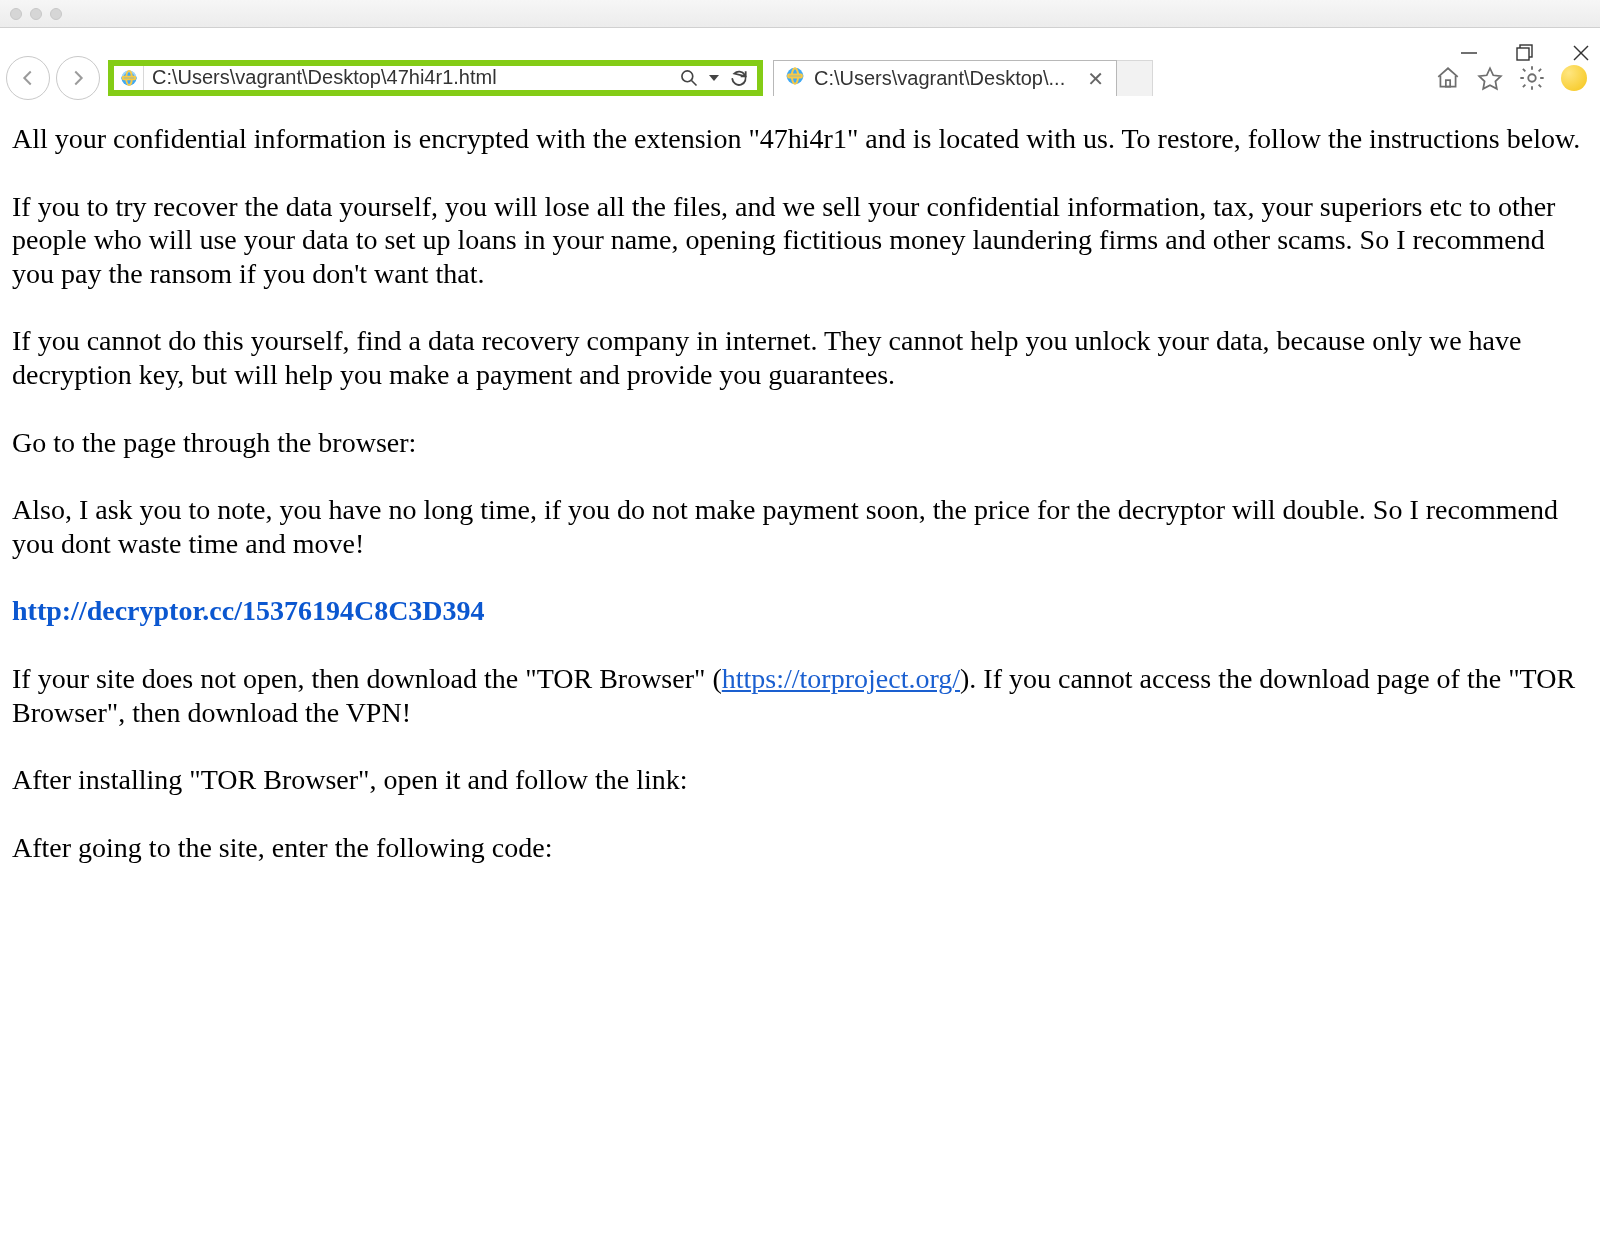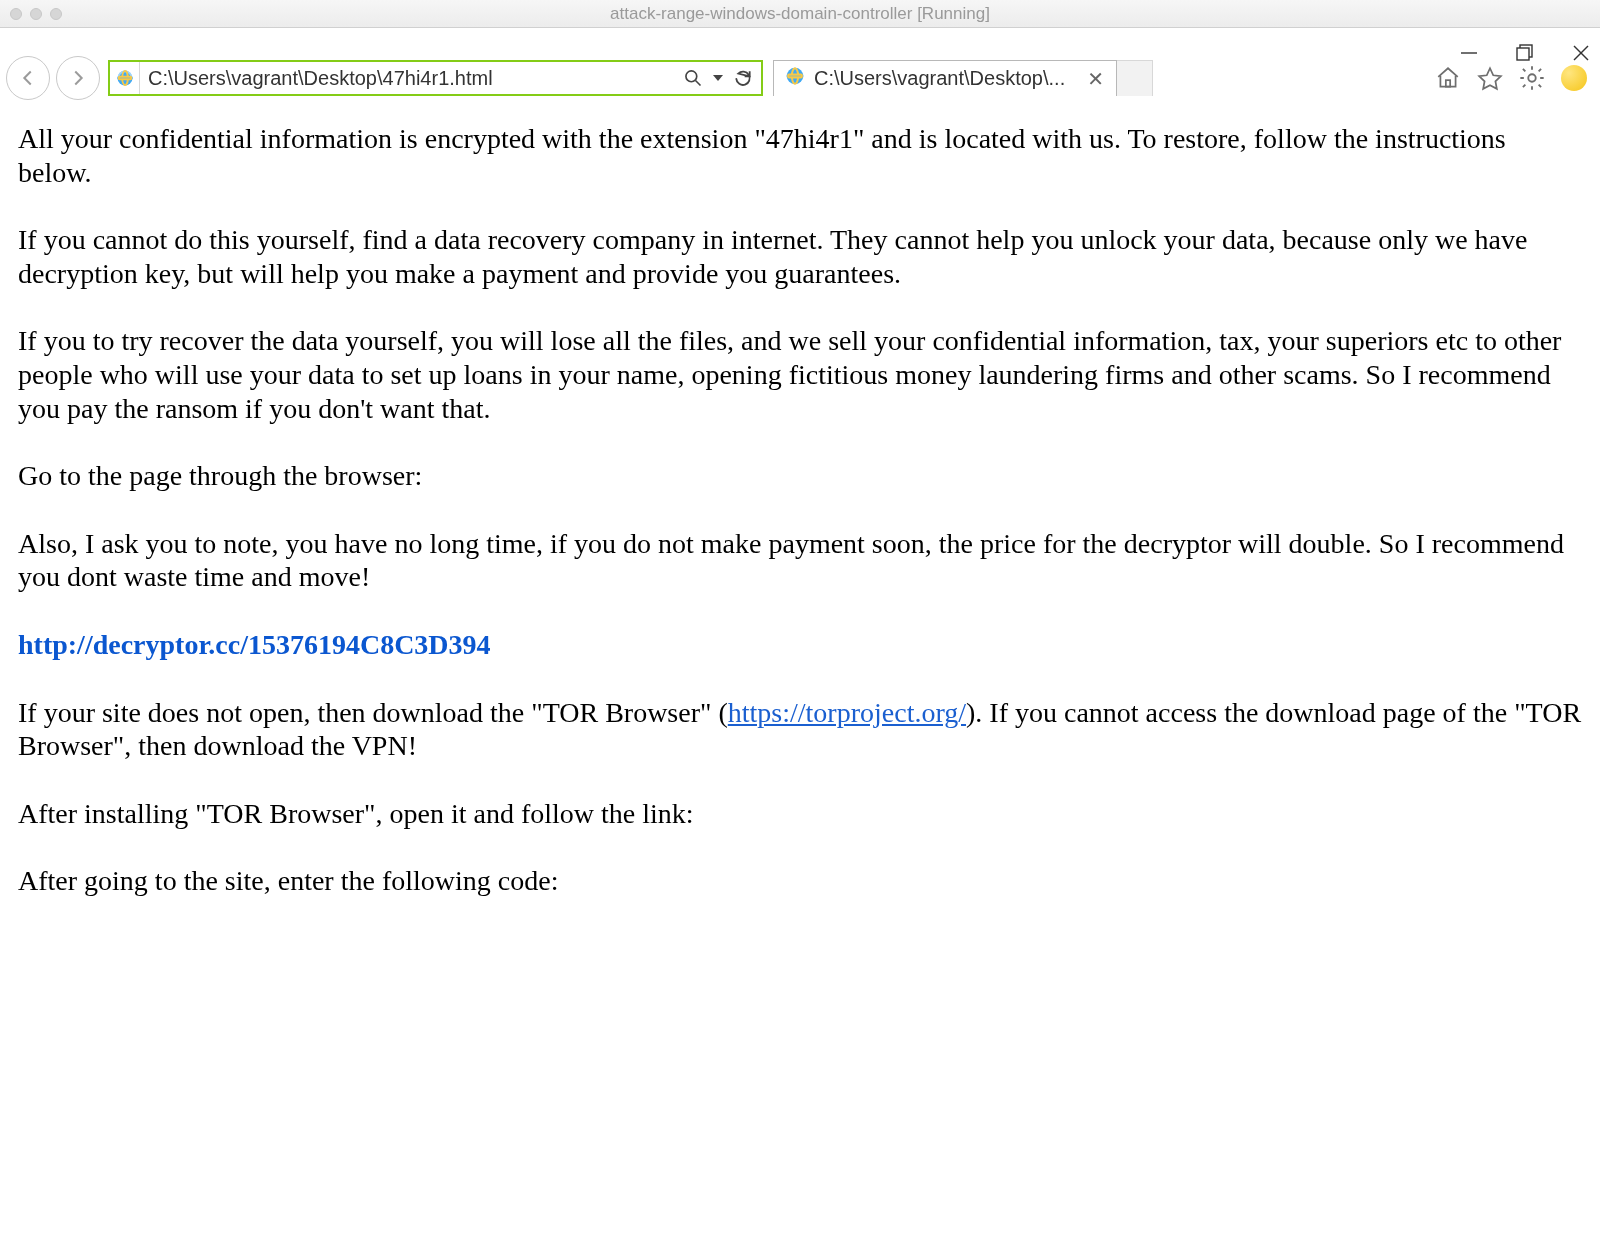--- a/index.html
+++ b/index.html
@@ -33,23 +33,22 @@
     .navbtn {
       width: 44px; height: 44px; border-radius: 50%; border: 1.5px solid #c9c9c9;
       display: flex; align-items: center; justify-content: center; color: #9b9b9b; cursor: pointer;
       background: #fff;
     }
     .navbtn svg { width: 22px; height: 22px; }
     
     .addr-wrap {
       flex: 0 0 655px;
       height: 36px;
-      border: 2px solid #84cc16;
-      display: flex;
-      align-items: center;
+      border: 6px solid #84cc16;
+      display: flex;
       margin-left: 6px;
       background: #fff;
     }
     .addr-icon { width: 30px; display: flex; align-items: center; justify-content: center; border-right: 1px solid #d8d8d8; height: 100%; }
     .addr-text { flex: 1; padding: 0 8px; font-size: 20px; color: #333; font-family: 'Segoe UI', Arial, sans-serif; white-space: nowrap; overflow: hidden; }
     .addr-tools { display: flex; align-items: center; padding: 0 8px; gap: 10px; color: #555; }
     .addr-tool { cursor: pointer; display: flex; align-items: center; }
     
     .tabs { display: flex; margin-left: 8px; align-items: stretch; height: 36px; }
     .tab {
@@ -68,41 +67,40 @@
       display: flex;
       align-items: center;
       gap: 14px;
       padding-right: 4px;
       color: #6e6e6e;
     }
     .toolbar-right .ticon { width: 28px; height: 28px; cursor: pointer; display: flex; align-items: center; justify-content: center;}
     .smiley { width: 26px; height: 26px; border-radius: 50%; background: radial-gradient(circle at 30% 30%, #ffe680, #f5c518); position: relative; overflow:hidden; border-right: 0; }
     
     .content {
-      padding: 14px 18px;
+      padding: 14px 12px;
       font-family: "Times New Roman", Times, serif;
       font-size: 28px;
       line-height: 1.2;
       color: #000;
     }
     .content p { margin-bottom: 34px; }
     .link-blue { color: #0b57d0; font-weight: bold; }
     .link-inline { color: #1a5fd0; text-decoration: underline; text-align: right; }
     .link-black { color: #000; text-decoration: underline; font-weight: bold; }
   </style>
 </head>
 <body>
 
 <div class="mac-titlebar">
   <div class="traffic-lights">
     <div class="traffic-light"></div>
     <div class="traffic-light"></div>
     <div class="traffic-light"></div>
   </div>
-  <div class="mac-title">attack-range-windows-domain-controller [Running]</div>
 </div>
 
 <div class="ie-chrome">
 
   <div class="win-controls">
     <div class="win-ctl">
       <svg viewBox="0 0 18 18" stroke="#333" stroke-width="1.4">
           <line x1="1" y1="9" x2="17" y2="9"></line>
         </svg>
     </div>
@@ -200,22 +198,22 @@
           </svg>
       </div>
       <div class="ticon">
         <div class="smiley"></div>
       </div>
     </div>
   </div>
 
   <div class="content">
     <p>All your confidential information is encrypted with the extension "47hi4r1" and is located with us. To restore, follow the instructions below.</p>
+    <p>If you to try recover the data yourself, you will lose all the files, and we sell your confidential information, tax, your superiors etc to other people who will use your data to set up loans in your name, opening fictitious money laundering firms and other scams. So I recommend you pay the ransom if you don't want that.</p>
     <p>If you cannot do this yourself, find a data recovery company in internet. They cannot help you unlock your data, because only we have decryption key, but will help you make a payment and provide you guarantees.</p>
-    <p>If you to try recover the data yourself, you will lose all the files, and we sell your confidential information, tax, your superiors etc to other people who will use your data to set up loans in your name, opening fictitious money laundering firms and other scams. So I recommend you pay the ransom if you don't want that.</p>
     <p>Go to the page through the browser:</p>
     <p>Also, I ask you to note, you have no long time, if you do not make payment soon, the price for the decryptor will double. So I recommend you dont waste time and move!</p>
     <p>
       <a class="link-blue">http://decryptor.cc/15376194C8C3D394</a>
     </p>
     <p>
       <span>If your site does not open, then download the "TOR Browser" (</span><a class="link-inline">https://torproject.org/</a><span>). If you cannot access the download page of the "TOR Browser", then download the VPN!</span>
     </p>
     <p>After installing "TOR Browser", open it and follow the link:</p>
     <p>After going to the site, enter the following code:</p>

